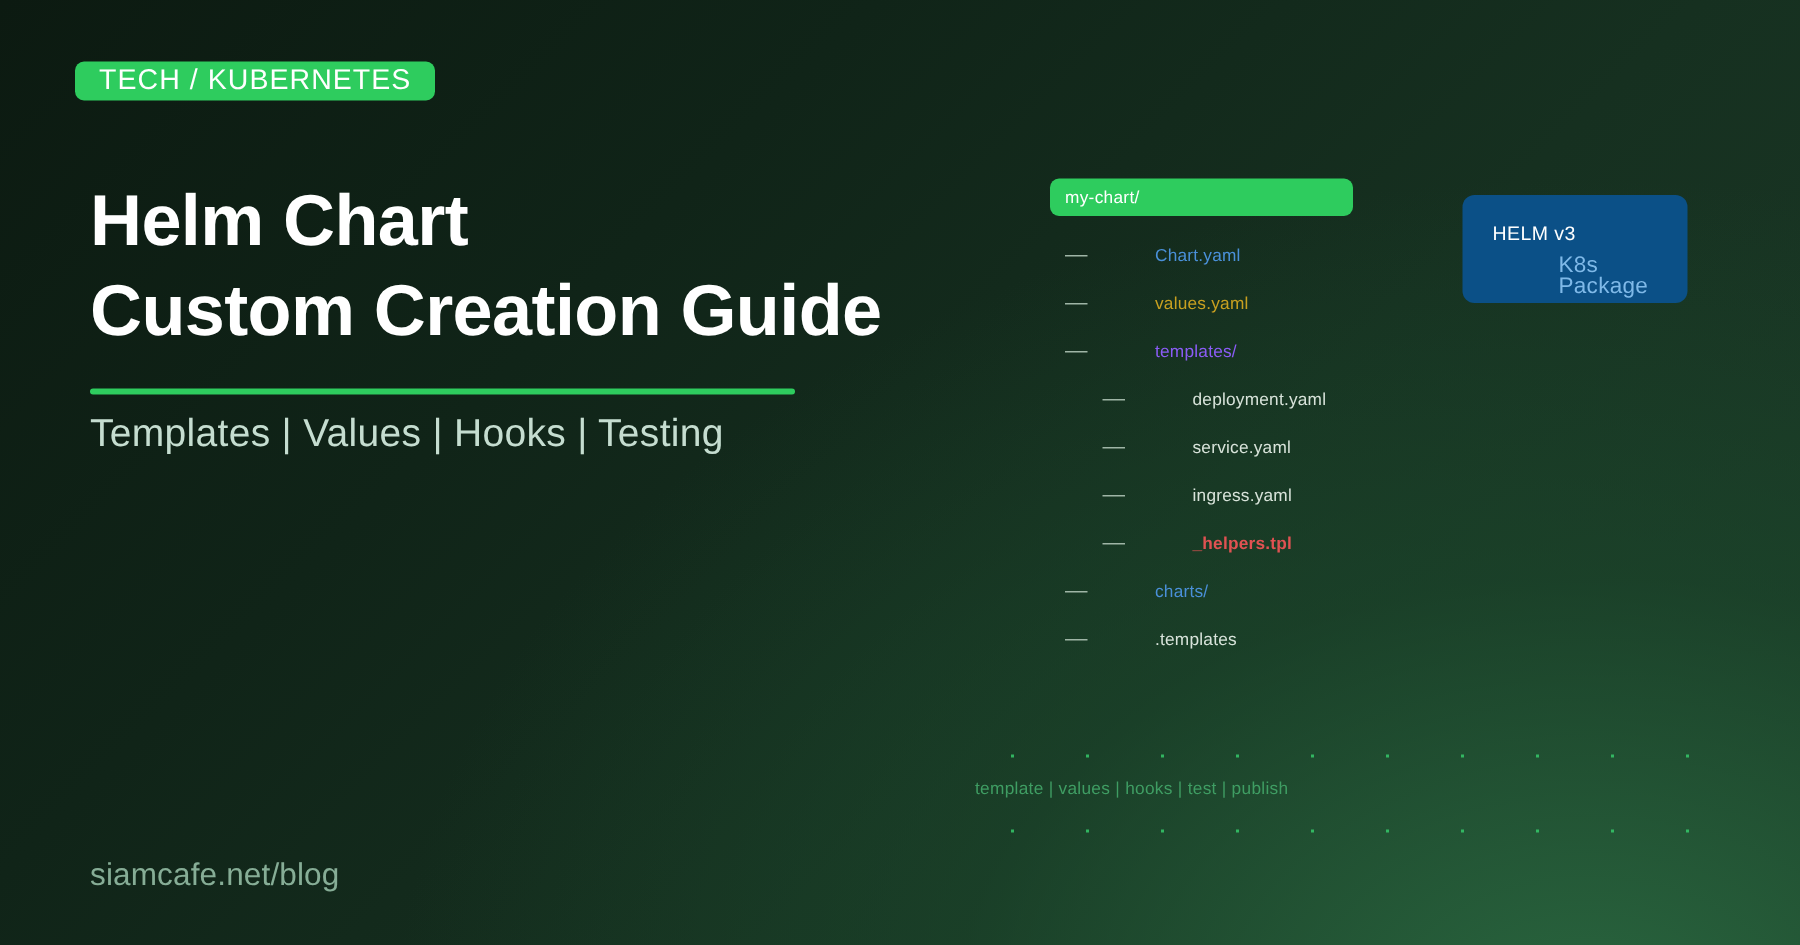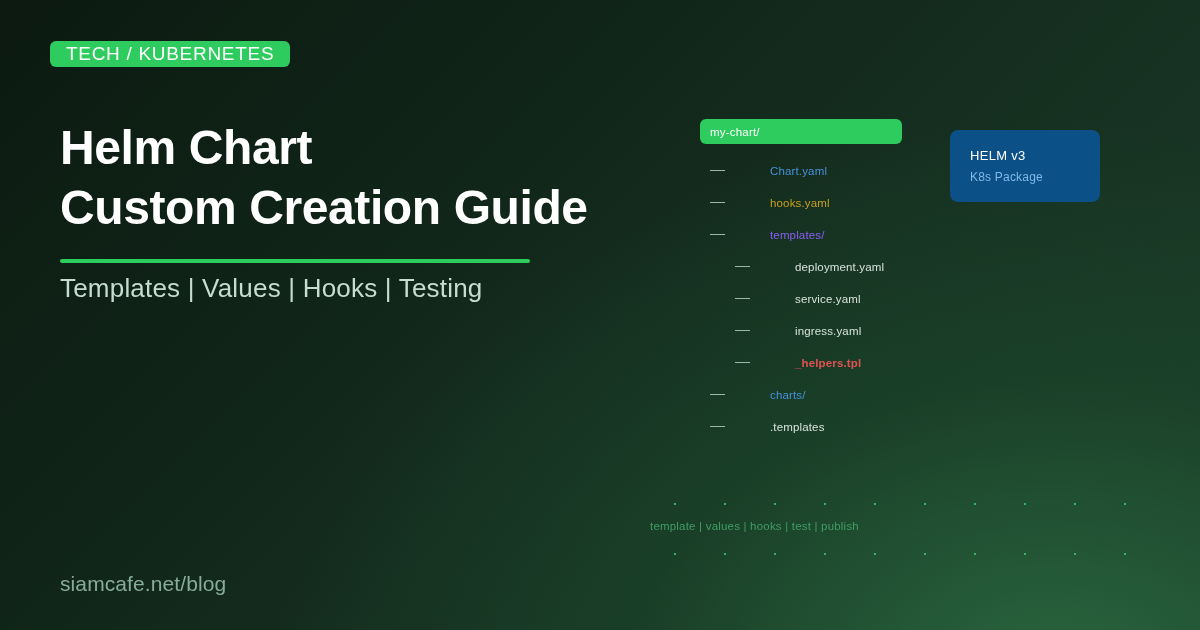--- a/index.html
+++ b/index.html
@@ -120,38 +120,39 @@
     display:inline-block;
     width:15px; height:1px;
     background:#9fb5a6;
     margin-right:5px;
     flex:none;
   }
 
   
   #helm-card {
     position:absolute;
-    left:950px; top:130px;
+    left:975px; top:130px;
     width:150px; height:72px;
     background:#0b5087;
     border-radius:8px;
     padding:18px 0 0 20px;
   }
   #helm-card .card-title {
     color:#ffffff;
     font-size:13px;
     letter-spacing:0.3px;
     line-height:16px;
   }
   #helm-card .card-sub {
     margin-top:6px;
     color:#7fb9e8;
-    font-size:12px;
+    font-size:15px;
     letter-spacing:0.2px;
     line-height:14px;
+    margin-left:44px;
   }
 
   
   #keyword-strip {
     position:absolute;
     left:650px; top:520px;
     color:#3f9d63;
     font-size:11.5px;
     letter-spacing:0.2px;
     white-space:nowrap;
@@ -183,21 +184,21 @@
     <div class="tree-root">
       <span>my-chart/</span>
     </div>
     <div id="tree-rows">
         <div class="tree-row depth1">
           <span class="tree-connector"></span>
           <span style="color: rgb(74, 144, 217);">Chart.yaml</span>
         </div>
         <div class="tree-row depth1">
           <span class="tree-connector"></span>
-          <span style="color: rgb(200, 160, 32);">hooks.yaml</span>
+          <span style="color: rgb(200, 160, 32);">values.yaml</span>
         </div>
         <div class="tree-row depth1">
           <span class="tree-connector"></span>
           <span style="color: rgb(139, 92, 246);">templates/</span>
         </div>
         <div class="tree-row depth2">
           <span class="tree-connector"></span>
           <span style="color: rgb(216, 227, 218);">deployment.yaml</span>
         </div>
         <div class="tree-row depth2">

